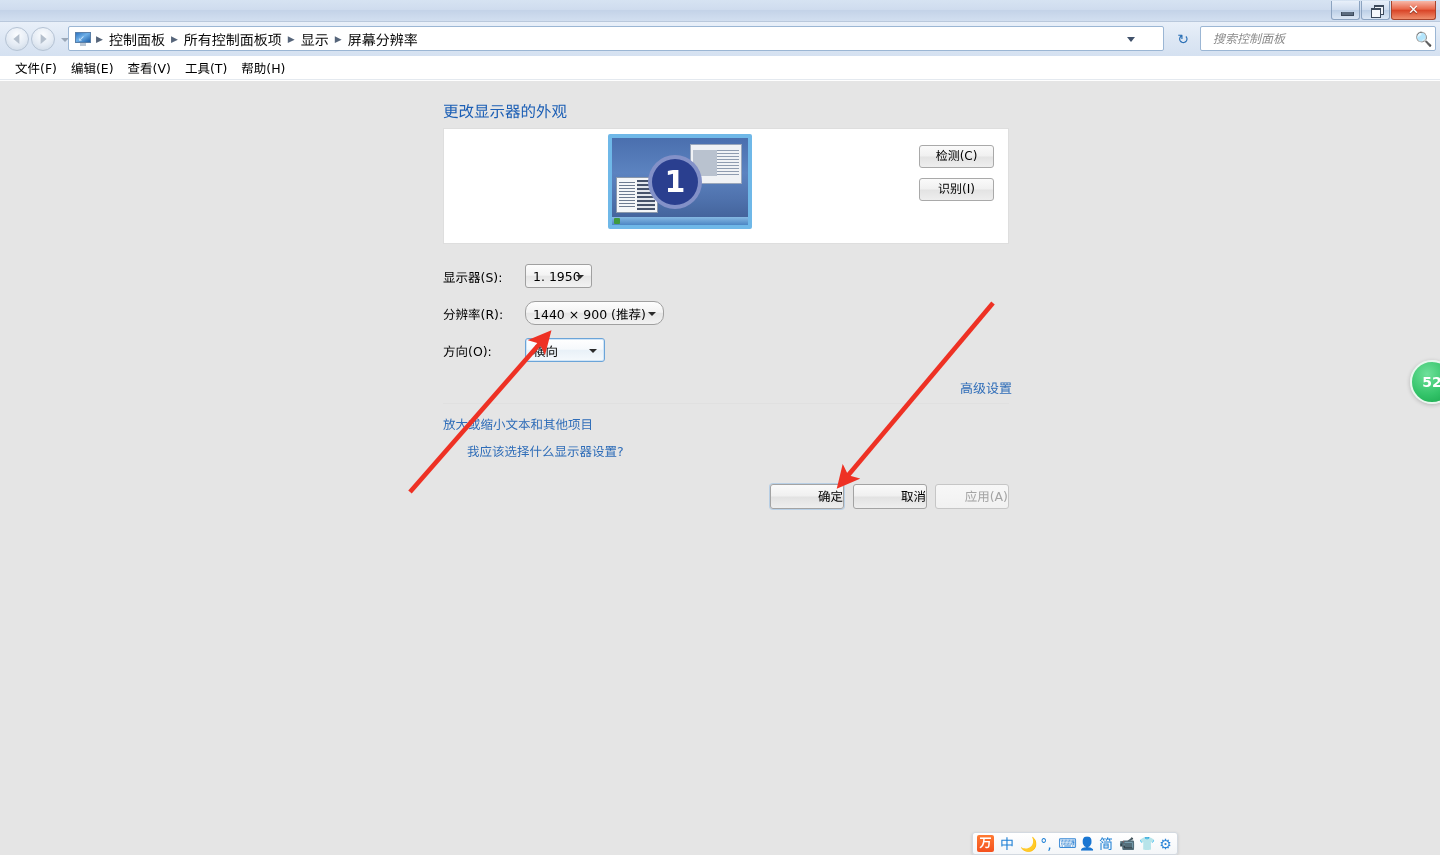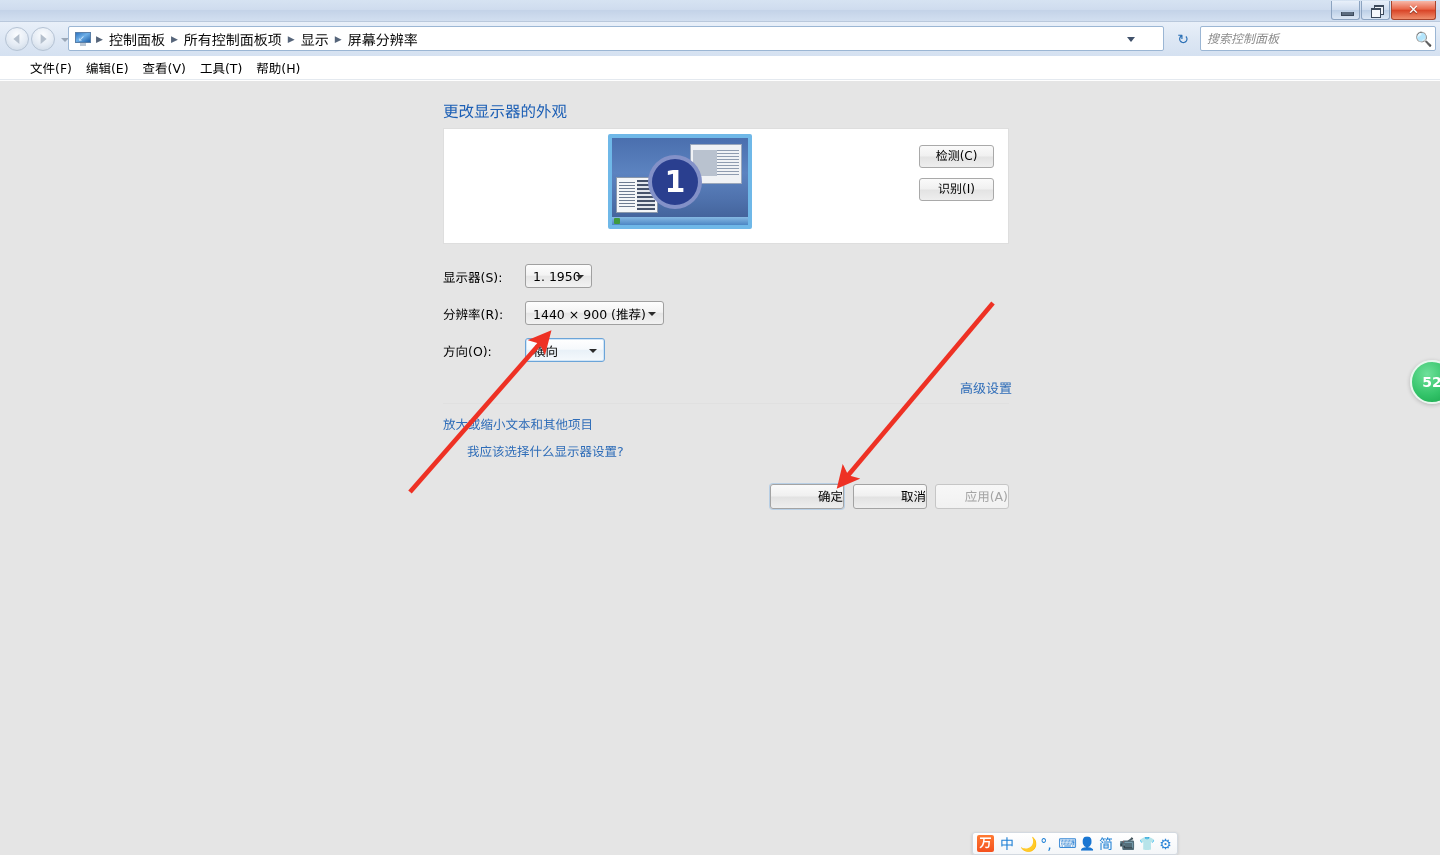--- a/index.html
+++ b/index.html
@@ -217,42 +217,42 @@
     cursor: text;
   }
   .searchbox input {
     flex: 1;
     border: none;
     outline: none;
     font-family: "DejaVu Sans", "Liberation Sans", sans-serif;
     font-size: 12px;
     font-style: italic;
     color: #ef4444;
-    padding: 0 6px;
+    padding: 0 12px;
     background: transparent;
   }
   .searchbox input::placeholder { color: #8c8c8c; font-style: italic; }
   .search-icon {
     width: 22px;
     color: #2a6fb5;
     font-size: 14px;
     text-align: center;
     flex: none;
   }
 
   
   .menubar {
     position: absolute;
     left: 0; top: 56px;
     width: 1440px; height: 24px;
     background: #ffffff;
     border-bottom: 1px solid #e4e9ef;
     display: flex;
     align-items: center;
-    padding-left: 23px;
+    padding-left: 8px;
     box-sizing: border-box;
   }
   .menuitem {
     font-size: 12.5px;
     color: #000000;
     padding: 2px 7px;
     cursor: default;
     white-space: nowrap;
   }
 
@@ -412,21 +412,21 @@
     display: flex;
     align-items: center;
     padding-left: 7px;
     font-size: 12.5px;
     color: #000000;
     cursor: pointer;
     position: relative;
     white-space: nowrap;
   }
   .combo.w-monitor { width: 67px; }
-  .combo.w-res     { width: 139px; }
+  .combo.w-res     { width: 139px; border-radius: 10px; }
   .combo.w-orient  { width: 80px; border-color: #6ba4d8; box-shadow: inset 0 0 0 1px #cfe4f7; background: linear-gradient(to bottom, #ffffff 0%, #f6f9fc 46%, #e9f1f8 52%, #f5f9fc 100%); }
   .combo-arrow {
     position: absolute;
     right: 7px; top: 10px;
     width: 0; height: 0;
     border-left: 4px solid transparent;
     border-right: 4px solid transparent;
     border-top: 4px solid #2b2b2b;
   }
 

